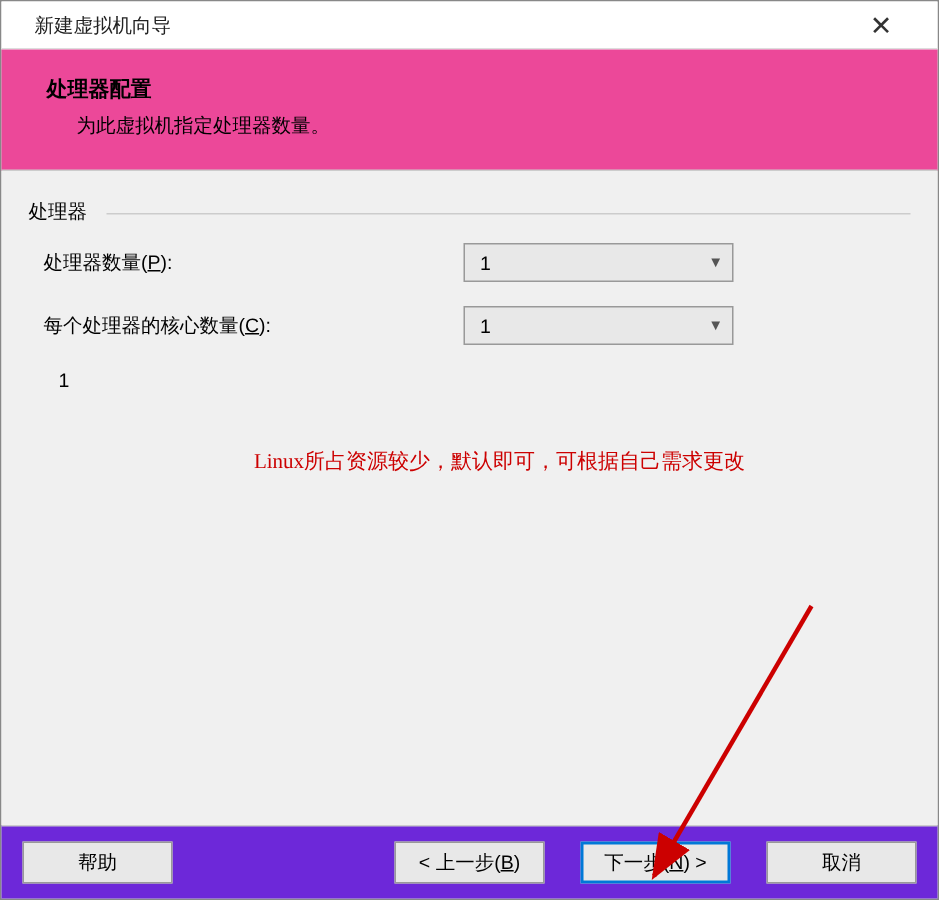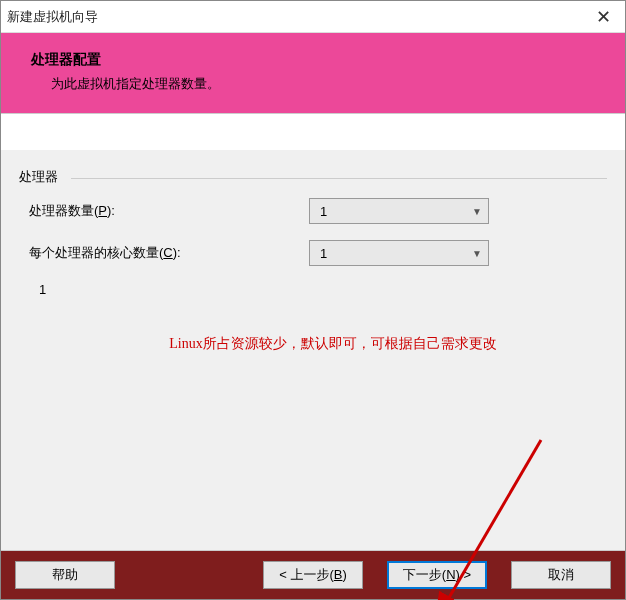--- a/index.html
+++ b/index.html
@@ -17,21 +17,21 @@
       border: 1px solid #888;
       display: flex;
       flex-direction: column;
       background: #fff;
     }
     .titlebar {
       height: 32px;
       display: flex;
       align-items: center;
       justify-content: space-between;
-      padding: 0 6px;
+      padding: 0 22px;
       border-bottom: 1px solid #ddd;
       background: #fff;
     }
     .titlebar-title {
       font-size: 13px;
       color: #222;
     }
     .close-btn {
       font-size: 18px;
       color: #333;
@@ -53,21 +53,20 @@
     .header p {
       font-size: 13px;
       color: #000;
       margin-left: 20px;
     }
     .content {
       flex: 1;
       padding: 18px 18px 0 18px;
       background: #f0f0f0;
       position: relative;
-      margin-top: 36px;
     }
     .group {
       position: relative;
     }
     .group-label {
       position: relative;
       top: 0;
       left: 0;
       font-size: 13px;
       color: #000;
@@ -126,21 +125,21 @@
     .arrow-svg {
       position: absolute;
       pointer-events: none;
     }
     .footer {
       border-top: 1px solid #ccc;
       padding: 10px 14px;
       display: flex;
       justify-content: space-between;
       align-items: center;
-      background: #7f1d1d;
+      background: #6d28d9;
     }
     .footer-right {
       display: flex;
       gap: 24px;
     }
     button.wiz-btn {
       min-width: 100px;
       height: 28px;
       border: 1px solid #999;
       background: #e8e8e8;

